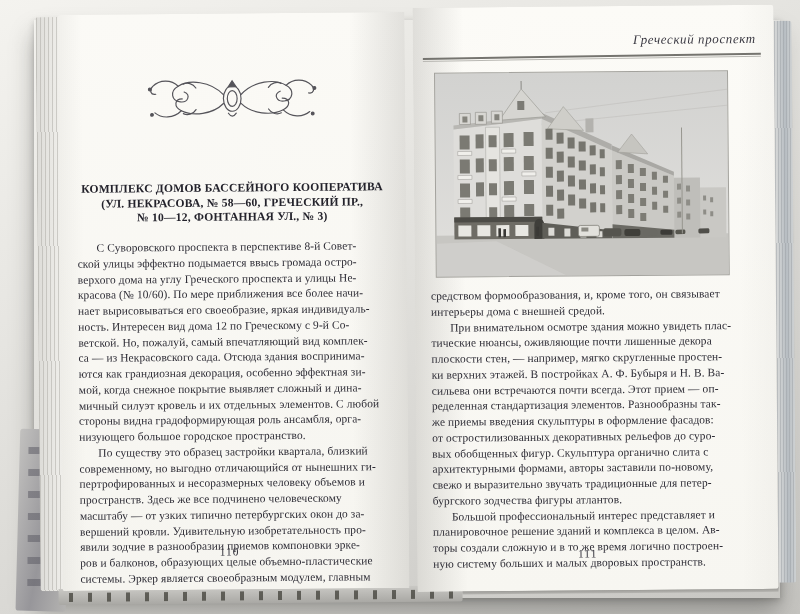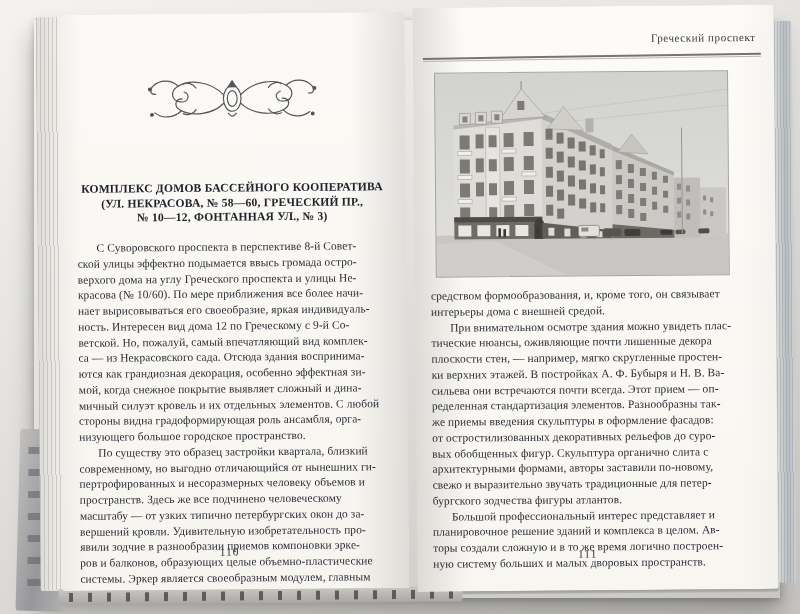--- a/index.html
+++ b/index.html
@@ -90,21 +90,21 @@
   .para-indent{text-indent:19px;}
   .page-num{
     position:absolute;width:100%;text-align:center;
     font-size:11.5px;color:#34333c;letter-spacing:1px;
   }
   .lp-num{top:532px;left:-6px;}
   .rp-num{top:541px;left:-10px;}
   
   .running-header{
     position:absolute;right:18px;top:26px;
-    font-size:11px;letter-spacing:.6px;color:#3a3942;
+    font-style:italic;font-size:13px;letter-spacing:.6px;color:#3a3942;
   }
   .header-rule{
     position:absolute;left:10px;top:49px;width:338px;height:4px;
     transform:rotate(-0.35deg);
   }
   .header-rule .r1{height:1.6px;background:#75746f;}
   .header-rule .r2{height:1px;background:#b9b8b3;margin-top:1px;}
   .photo-frame{
     position:absolute;left:22px;top:66px;width:292px;height:203px;
     outline:1px solid #a3a29d;background:#d8d8d5;

